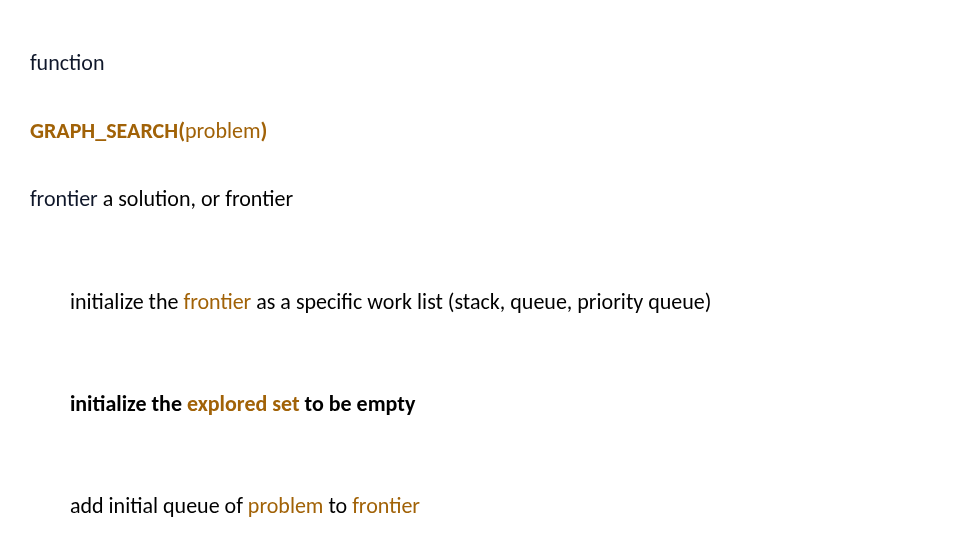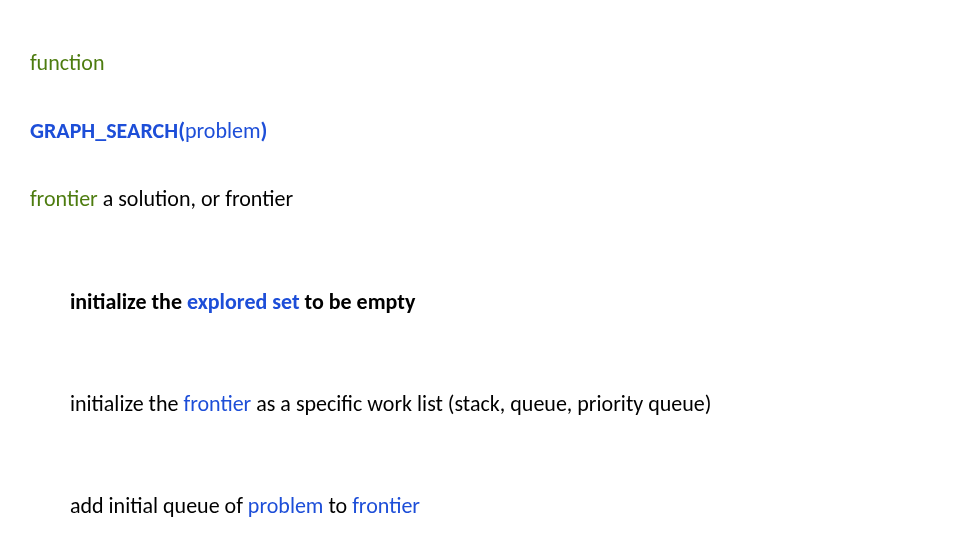--- a/index.html
+++ b/index.html
@@ -12,43 +12,43 @@
     font-size: 22px;
     color: #000000;
     line-height: 1.55;
   }
   .slide {
     padding: 12px 10px 10px 10px;
   }
   .line {
     white-space: pre;
   }
-  .kw-orange { color: #4d7c0f; }   
-  .kw-blue   { color: #1d4ed8; }   
+  .kw-orange { color: #0f172a; }   
+  .kw-blue   { color: #a16207; }   
   .b         { font-weight: 700; }
   .i1 { padding-left: 40px; }
 </style>
 </head>
 <body>
 
 <div class="slide">
 
   <div class="line">
     <span class="kw-orange">function</span>
     <span> </span>
     <span class="kw-blue b">GRAPH_SEARCH(</span><span class="kw-blue">problem</span><span class="kw-blue b">)</span>
     <span> </span>
     <span class="kw-orange">frontier</span><span> a solution, or frontier</span>
   </div>
 
+  <div class="line i1">
+    <span>initialize the </span><span class="kw-blue">frontier</span><span> as a specific work list (stack, queue, priority queue)</span>
+  </div>
+
   <div class="line i1 b">
     <span>initialize the </span><span class="kw-blue">explored set</span><span> to be empty</span>
-  </div>
-
-  <div class="line i1">
-    <span>initialize the </span><span class="kw-blue">frontier</span><span> as a specific work list (stack, queue, priority queue)</span>
   </div>
 
   <div class="line i1">
     <span>add initial queue of </span><span class="kw-blue">problem</span><span> to </span><span class="kw-blue">frontier</span>
   </div>
 
 </div>
 
 </body></html>

